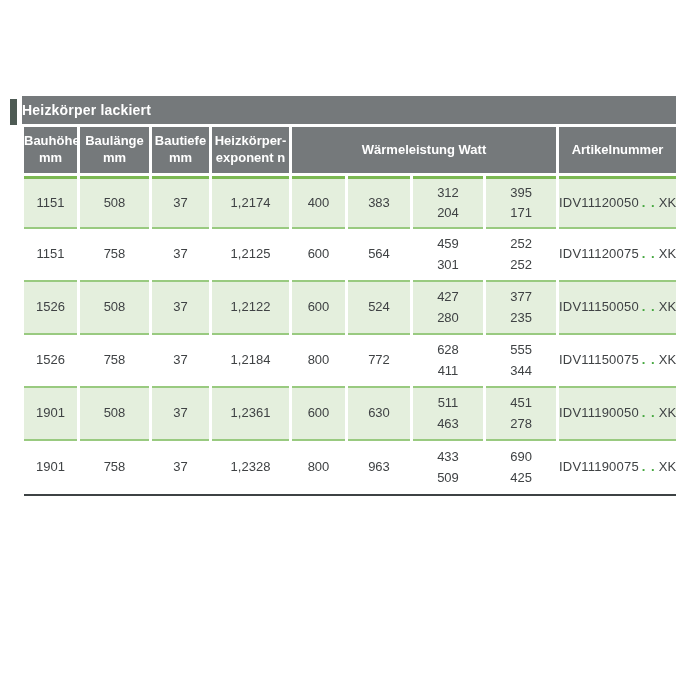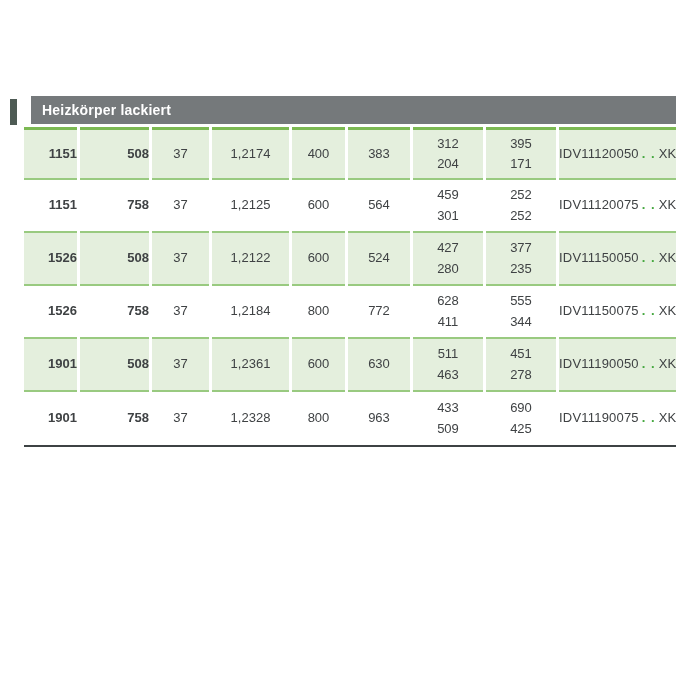--- a/index.html
+++ b/index.html
@@ -12,36 +12,36 @@
     --dot-green:#44a73e;
     --text-dark:#3f4244;
     --marker-color:#4e5b54;
   }
   *{margin:0;padding:0;box-sizing:border-box;}
   html,body{width:700px;height:700px;background:#ffffff;
     font-family:"Liberation Sans","DejaVu Sans",sans-serif;}
   .canvas{position:relative;width:700px;height:700px;background:#fff;overflow:hidden;}
   .marker{position:absolute;left:10px;top:99px;width:7px;height:26px;background:var(--marker-color);}
   .tablewrap{position:absolute;left:21px;top:96px;width:658px;}
-  .titlebar{height:28px;margin:0 3px 3px 10px;background:var(--header-gray);
-    display:flex;align-items:center;padding-left:11px;}
+  .titlebar{height:28px;margin:0 3px 3px 1px;background:var(--header-gray);
+    display:flex;align-items:center;}
   .titlebar span{color:#fff;font-size:14px;font-weight:bold;letter-spacing:0.2px;}
   table{border-collapse:separate;border-spacing:3px 0;width:658px;table-layout:fixed;}
   td,th{vertical-align:middle;text-align:center;overflow:hidden;}
   tr.hrow th{background:var(--header-gray);color:#fff;font-size:13px;font-weight:bold;
     height:49px;line-height:1.3;border-bottom:3px solid #fff;}
   tr.subrow td{background:var(--subheader-gray);color:#4c4c4c;font-size:12.5px;
     height:78px;line-height:1.7;}
   tr.subrow .l2:empty{display:none;}
   tr.data td{height:53px;font-size:13px;color:var(--text-dark);background:#fff;
     border-bottom:2px solid var(--line-green-light);line-height:1.55;}
   tr.data.green td{background:var(--row-green);}
   tr.data.first td{border-top:3px solid var(--line-green-strong);}
   tr.data.last td{border-bottom:none;}
-  tr.data td.b{font-weight:bold;text-align:right;}
+  tr.data td.b{font-weight:normal;}
   td.art{font-size:12px;letter-spacing:0.2px;white-space:nowrap;margin-left:8px;}
   .dots{color:var(--dot-green);font-weight:bold;letter-spacing:1px;margin:0 3px;}
   .botline{height:2px;background:var(--bottom-line);margin:0 3px;}
 </style>
 </head>
 <body>
 
 <div class="canvas">
   <div class="marker"></div>
 
@@ -56,20 +56,40 @@
           <col style="width:69px">
           <col style="width:57px">
         <col style="width:77px">
           <col style="width:53px">
           <col style="width:62px">
         <col style="width:70px">
           <col style="width:70px">
           <col style="width:117px">
       </colgroup>
       <tbody>
+        <tr class="hrow">
+          <th>
+            <div>Bauhöhe</div>
+            <div>mm</div>
+          </th>
+          <th>
+            <div>Baulänge</div>
+            <div>mm</div>
+          </th>
+          <th>
+            <div>Bautiefe</div>
+            <div>mm</div>
+          </th>
+          <th>
+            <div>Heizkörper-</div>
+            <div>exponent n</div>
+          </th>
+          <th colspan="4">Wärmeleistung Watt</th>
+          <th>Artikelnummer</th>
+        </tr>
 
 
         <tr class="data green first">
           <td class="b">1151</td>
           <td class="b">508</td>
           <td>37</td>
           <td>1,2174</td>
           <td>400</td>
           <td>383</td>
           <td>

